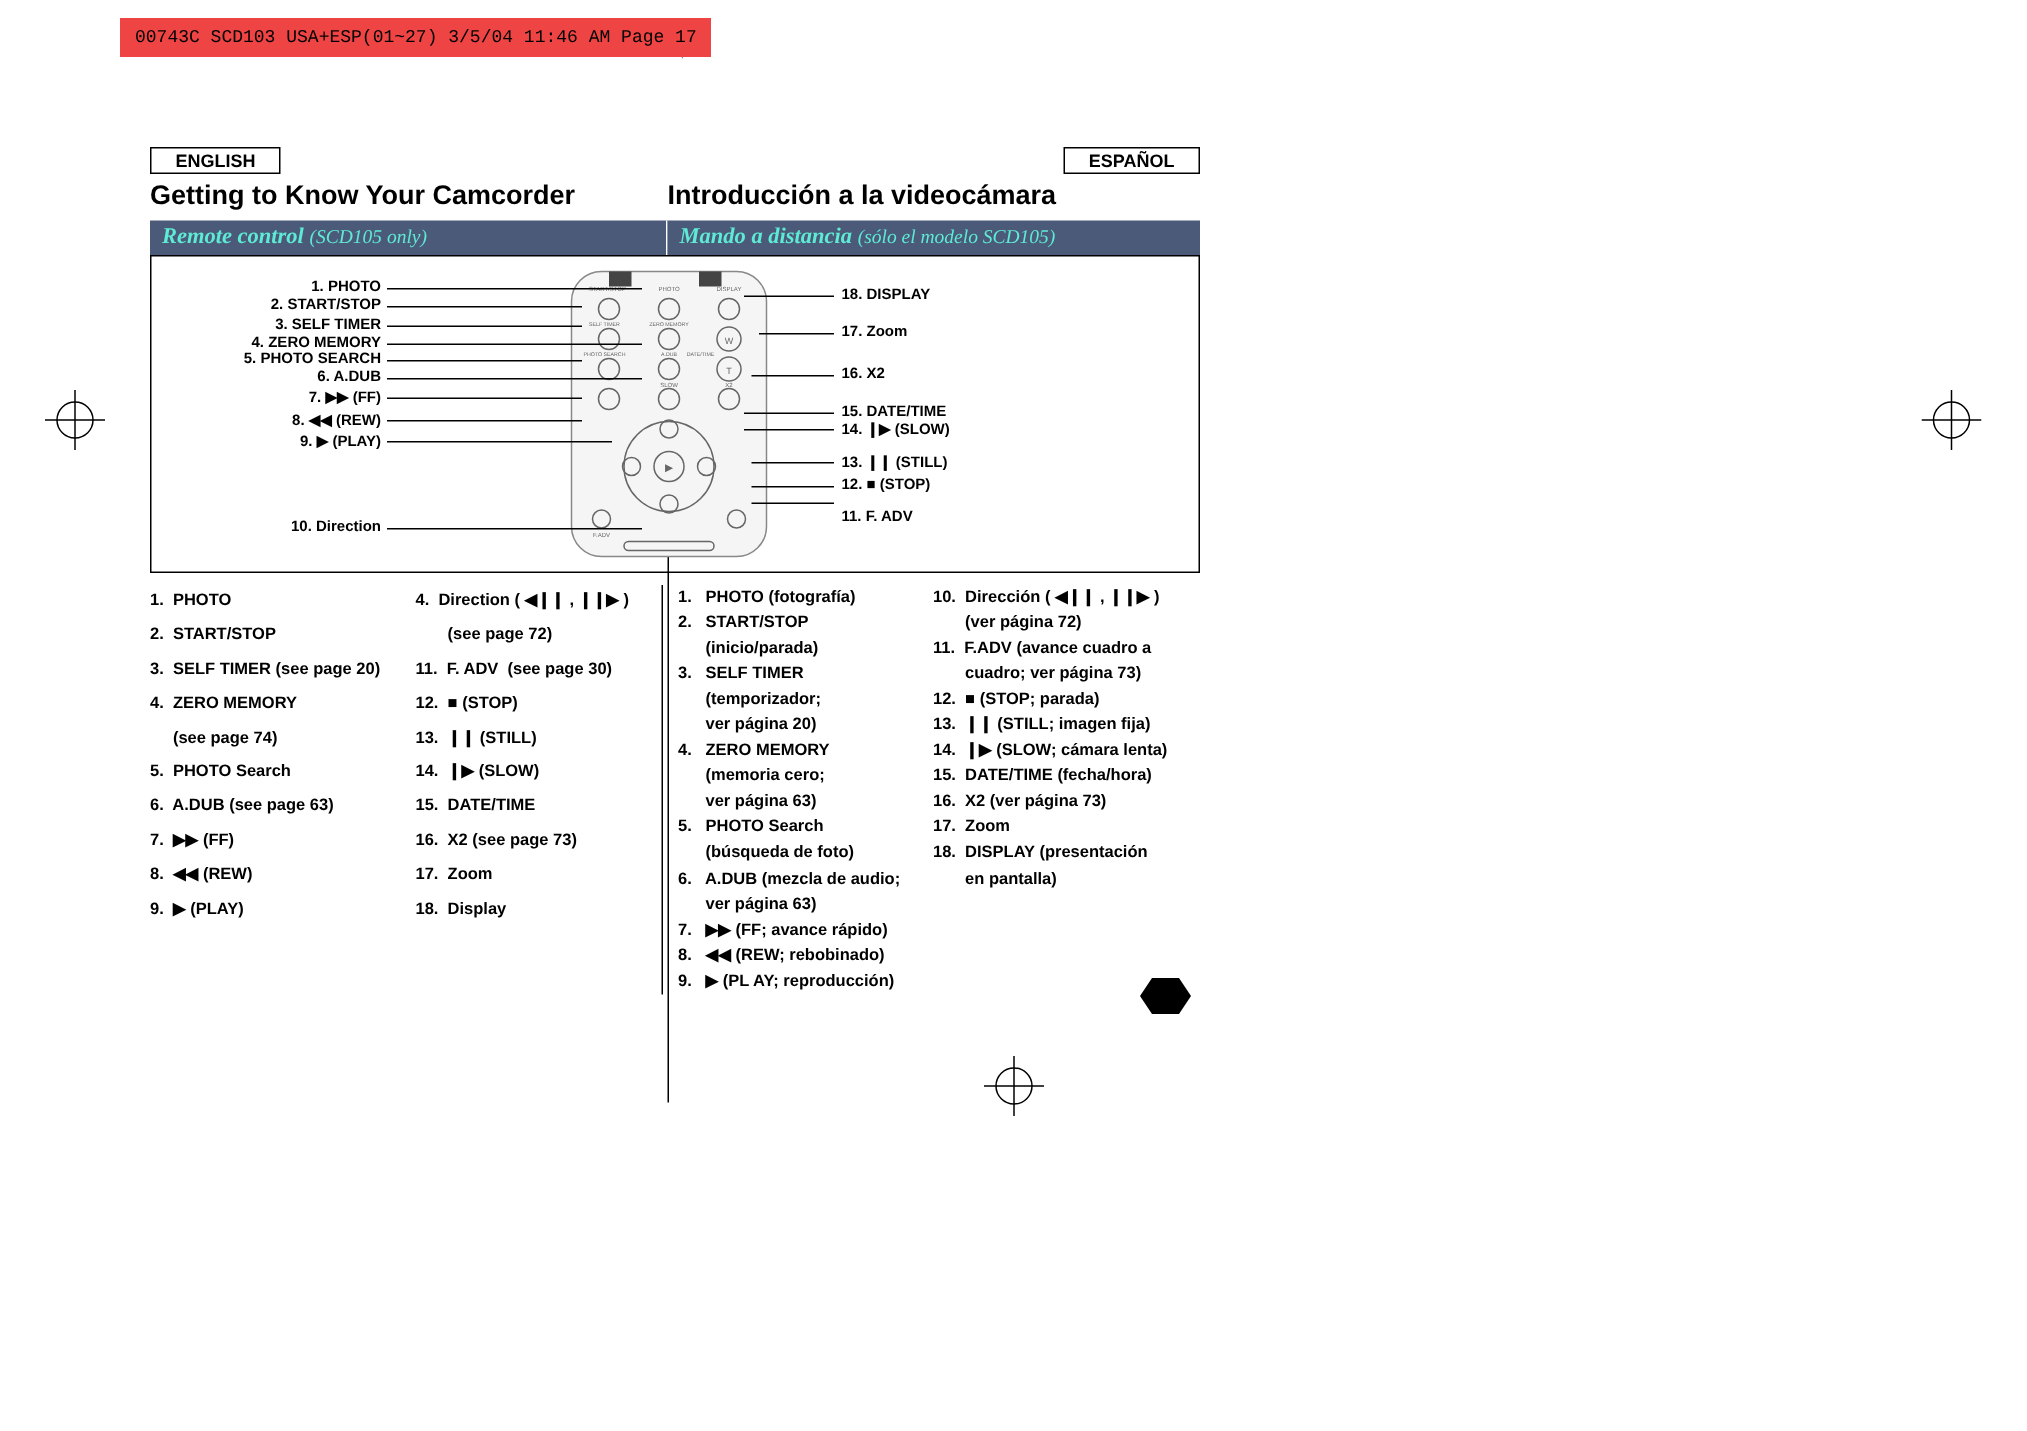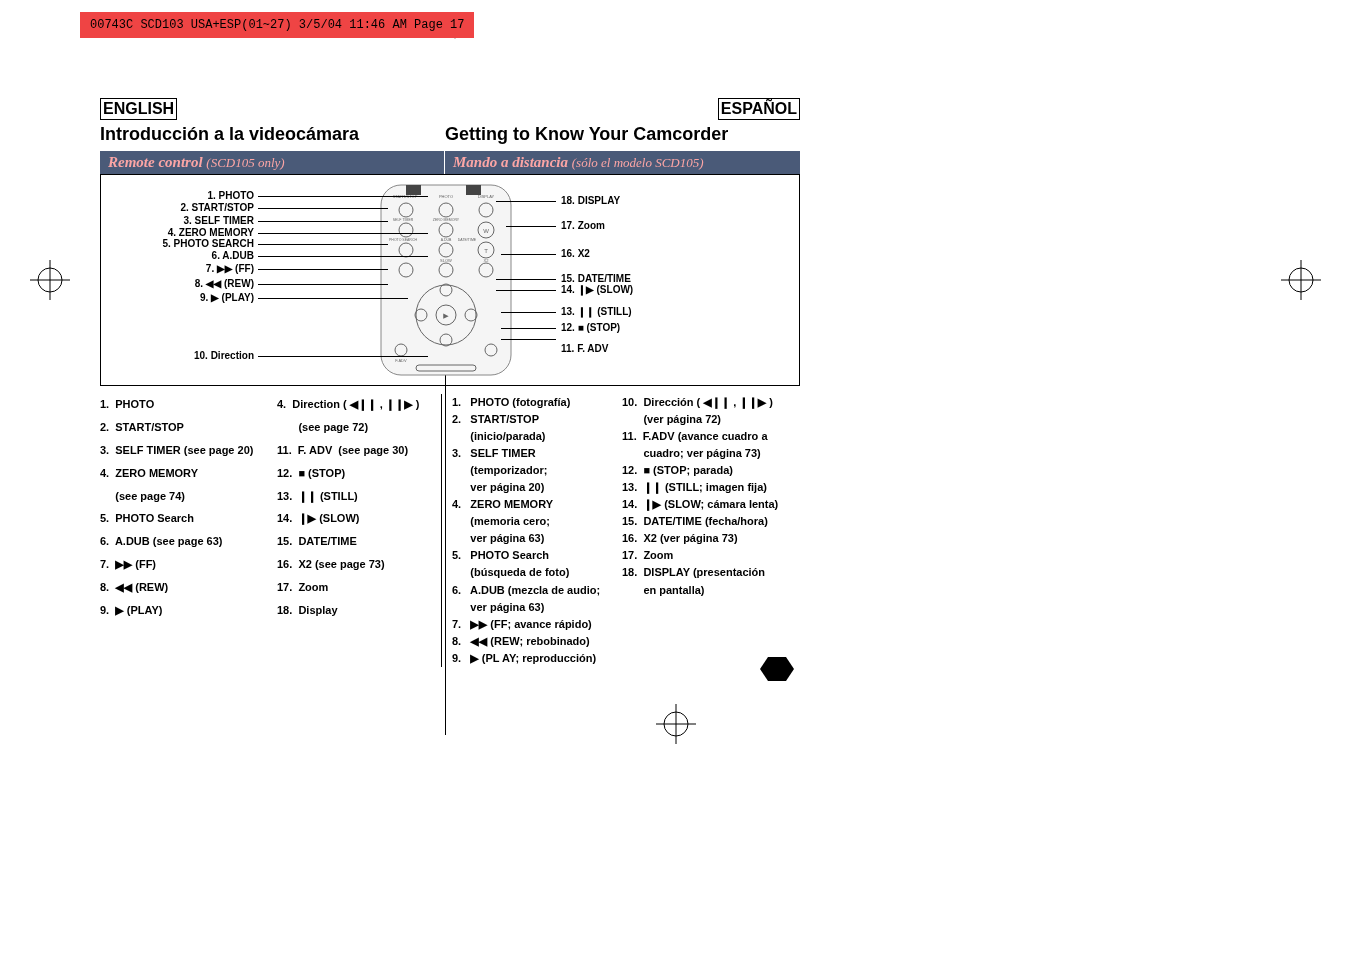--- a/index.html
+++ b/index.html
@@ -38,22 +38,22 @@
     }
     .page-content {
       position: absolute;
       left: 100px;
       top: 98px;
       width: 700px;
     }
     .lang-box {
       display: inline-block;
       border: 1px solid #000;
-      padding: 1px 2px;
-      font-size: 16px;
+      padding: 1px 16px;
+      font-size: 12px;
       font-weight: bold;
     }
     .lang-row {
       display: flex;
       justify-content: space-between;
     }
     .titles-row {
       display: flex;
       margin-top: 4px;
     }
@@ -62,21 +62,21 @@
       font-weight: bold;
     }
     .title-en { width: 345px; }
     .title-es { width: 345px; }
     .section-bar-row {
       display: flex;
       margin-top: 6px;
     }
     .section-bar {
       background: #4a5a78;
-      color: #fca5a5;
+      color: #5eead4;
       font-style: italic;
       font-family: "Times New Roman", serif;
       font-size: 15px;
       padding: 3px 8px;
       font-weight: bold;
     }
     .section-bar .light { font-weight: normal; font-size: 13px; }
     .section-bar-en { width: 345px; border-right: 1px solid #fff; }
     .section-bar-es { width: 355px; }
     .diagram-box {
@@ -179,22 +179,22 @@
 <div style="position:absolute;left:445px;top:365px;width:1px;height:370px;background:#000;"></div>
 
 <div class="page-content">
 
   <div class="lang-row">
     <span class="lang-box">ENGLISH</span>
     <span class="lang-box">ESPAÑOL</span>
   </div>
 
   <div class="titles-row">
+    <div class="title title-en">Getting to Know Your Camcorder</div>
     <div class="title title-es">Introducción a la videocámara</div>
-    <div class="title title-en">Getting to Know Your Camcorder</div>
   </div>
 
   <div class="section-bar-row">
     <div class="section-bar section-bar-en">
       <span>Remote control</span> <span class="light">(SCD105 only)</span>
     </div>
     <div class="section-bar section-bar-es">
       <span>Mando a distancia</span> <span class="light">(sólo el modelo SCD105)</span>
     </div>
   </div>

